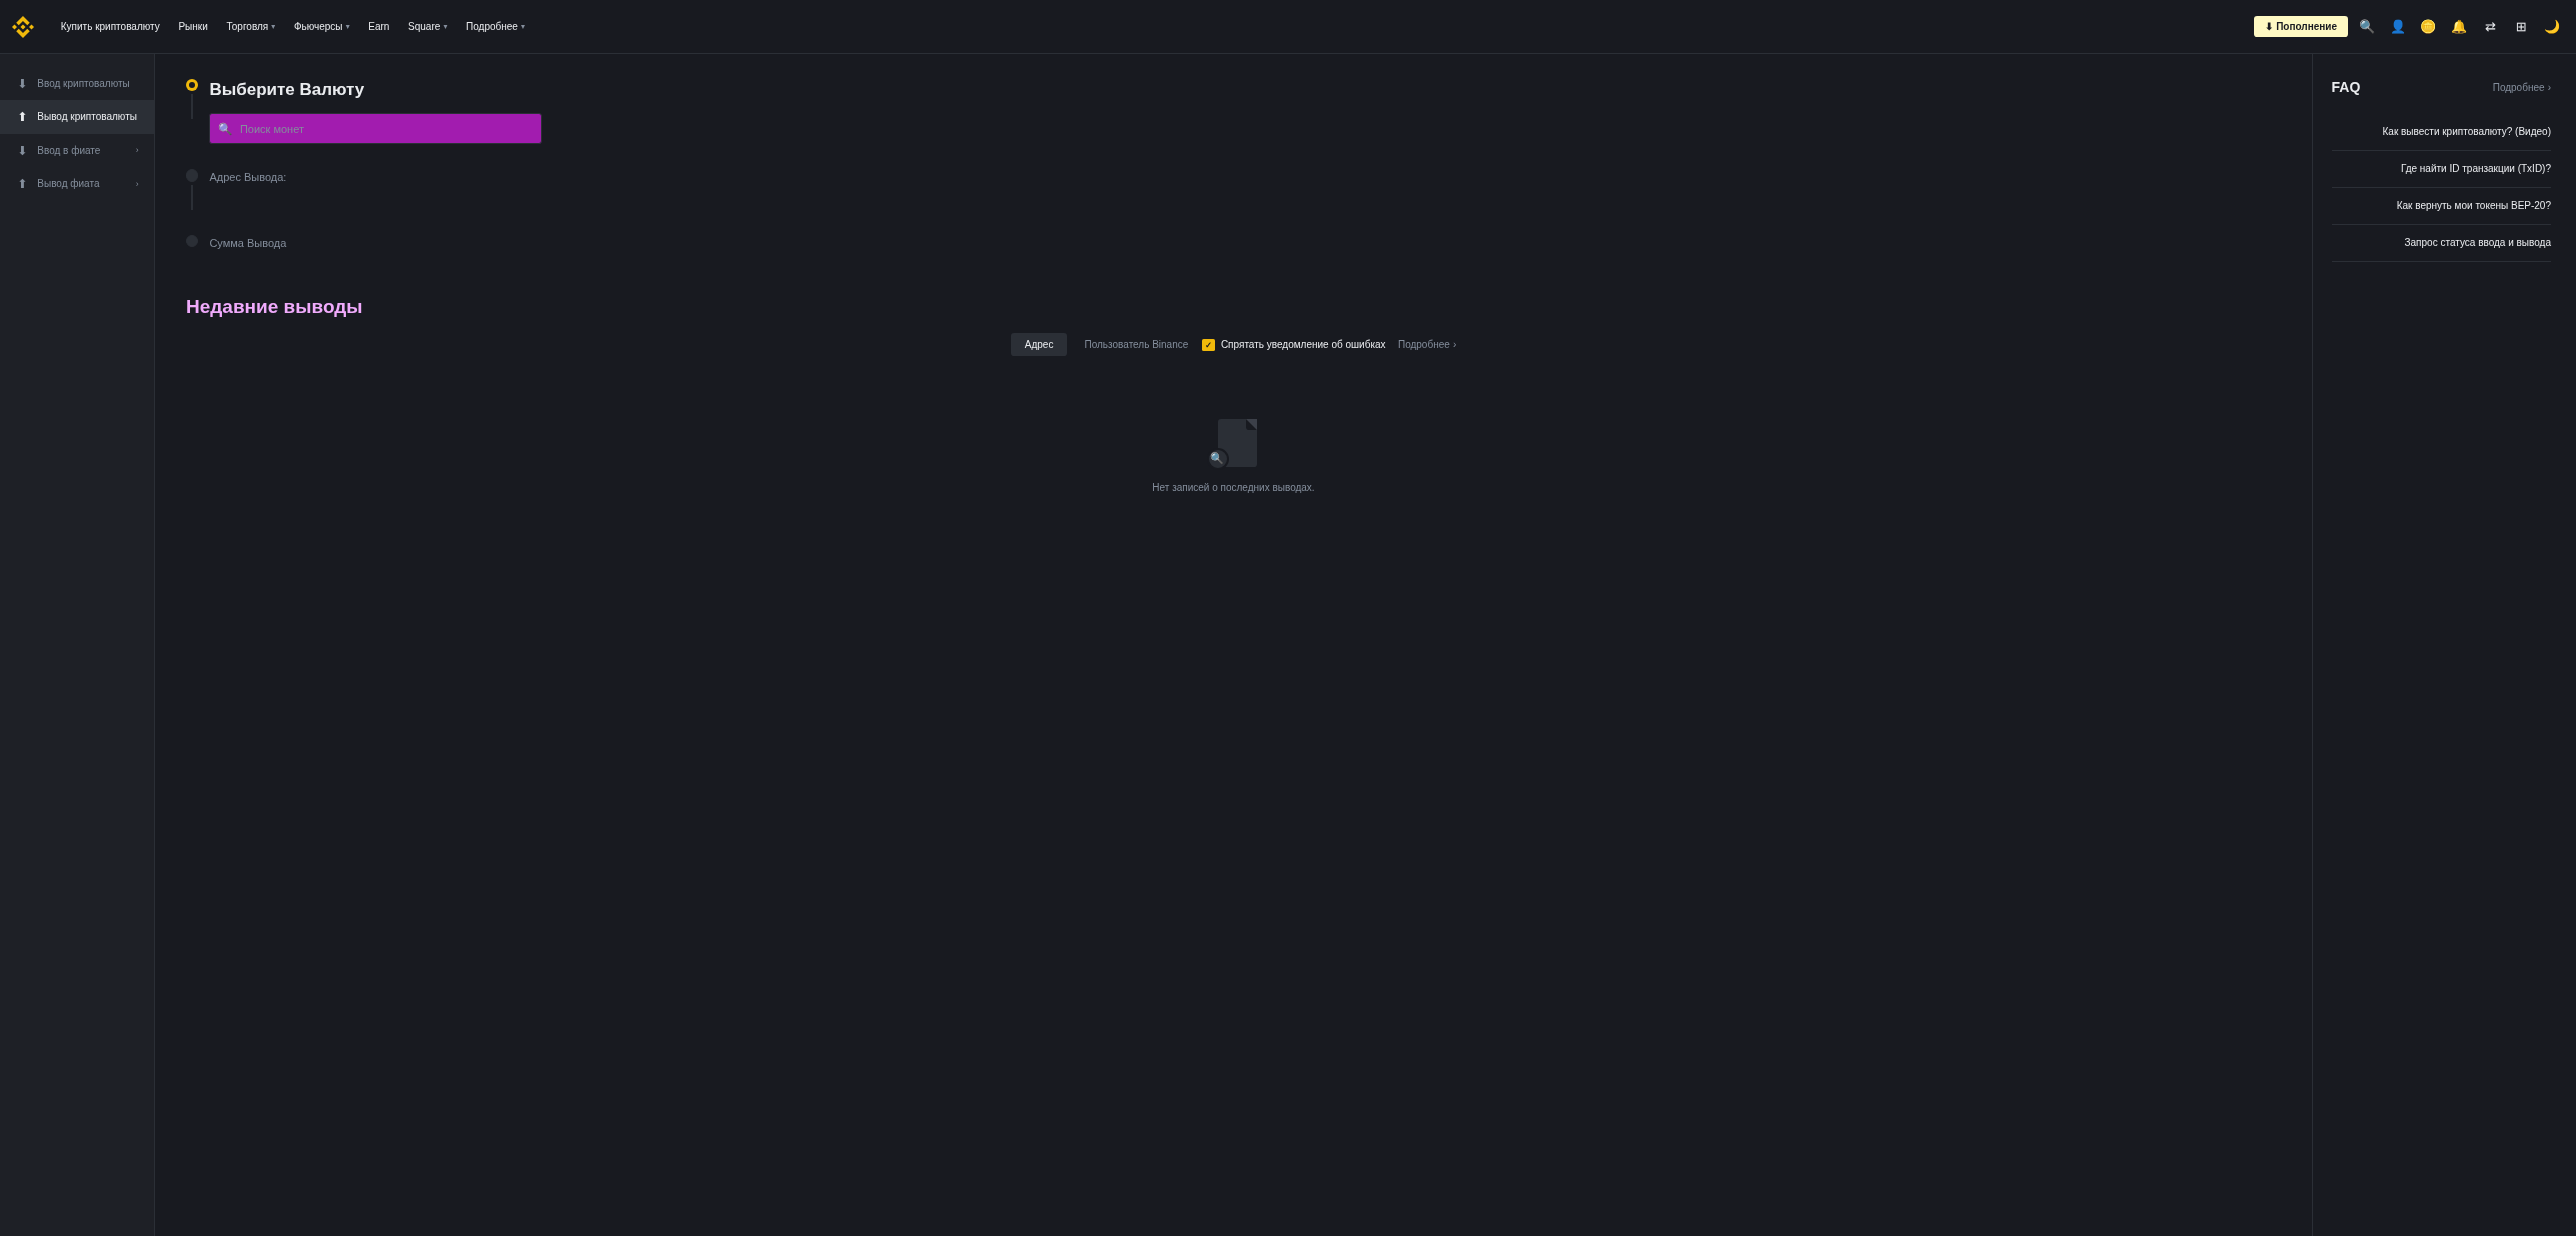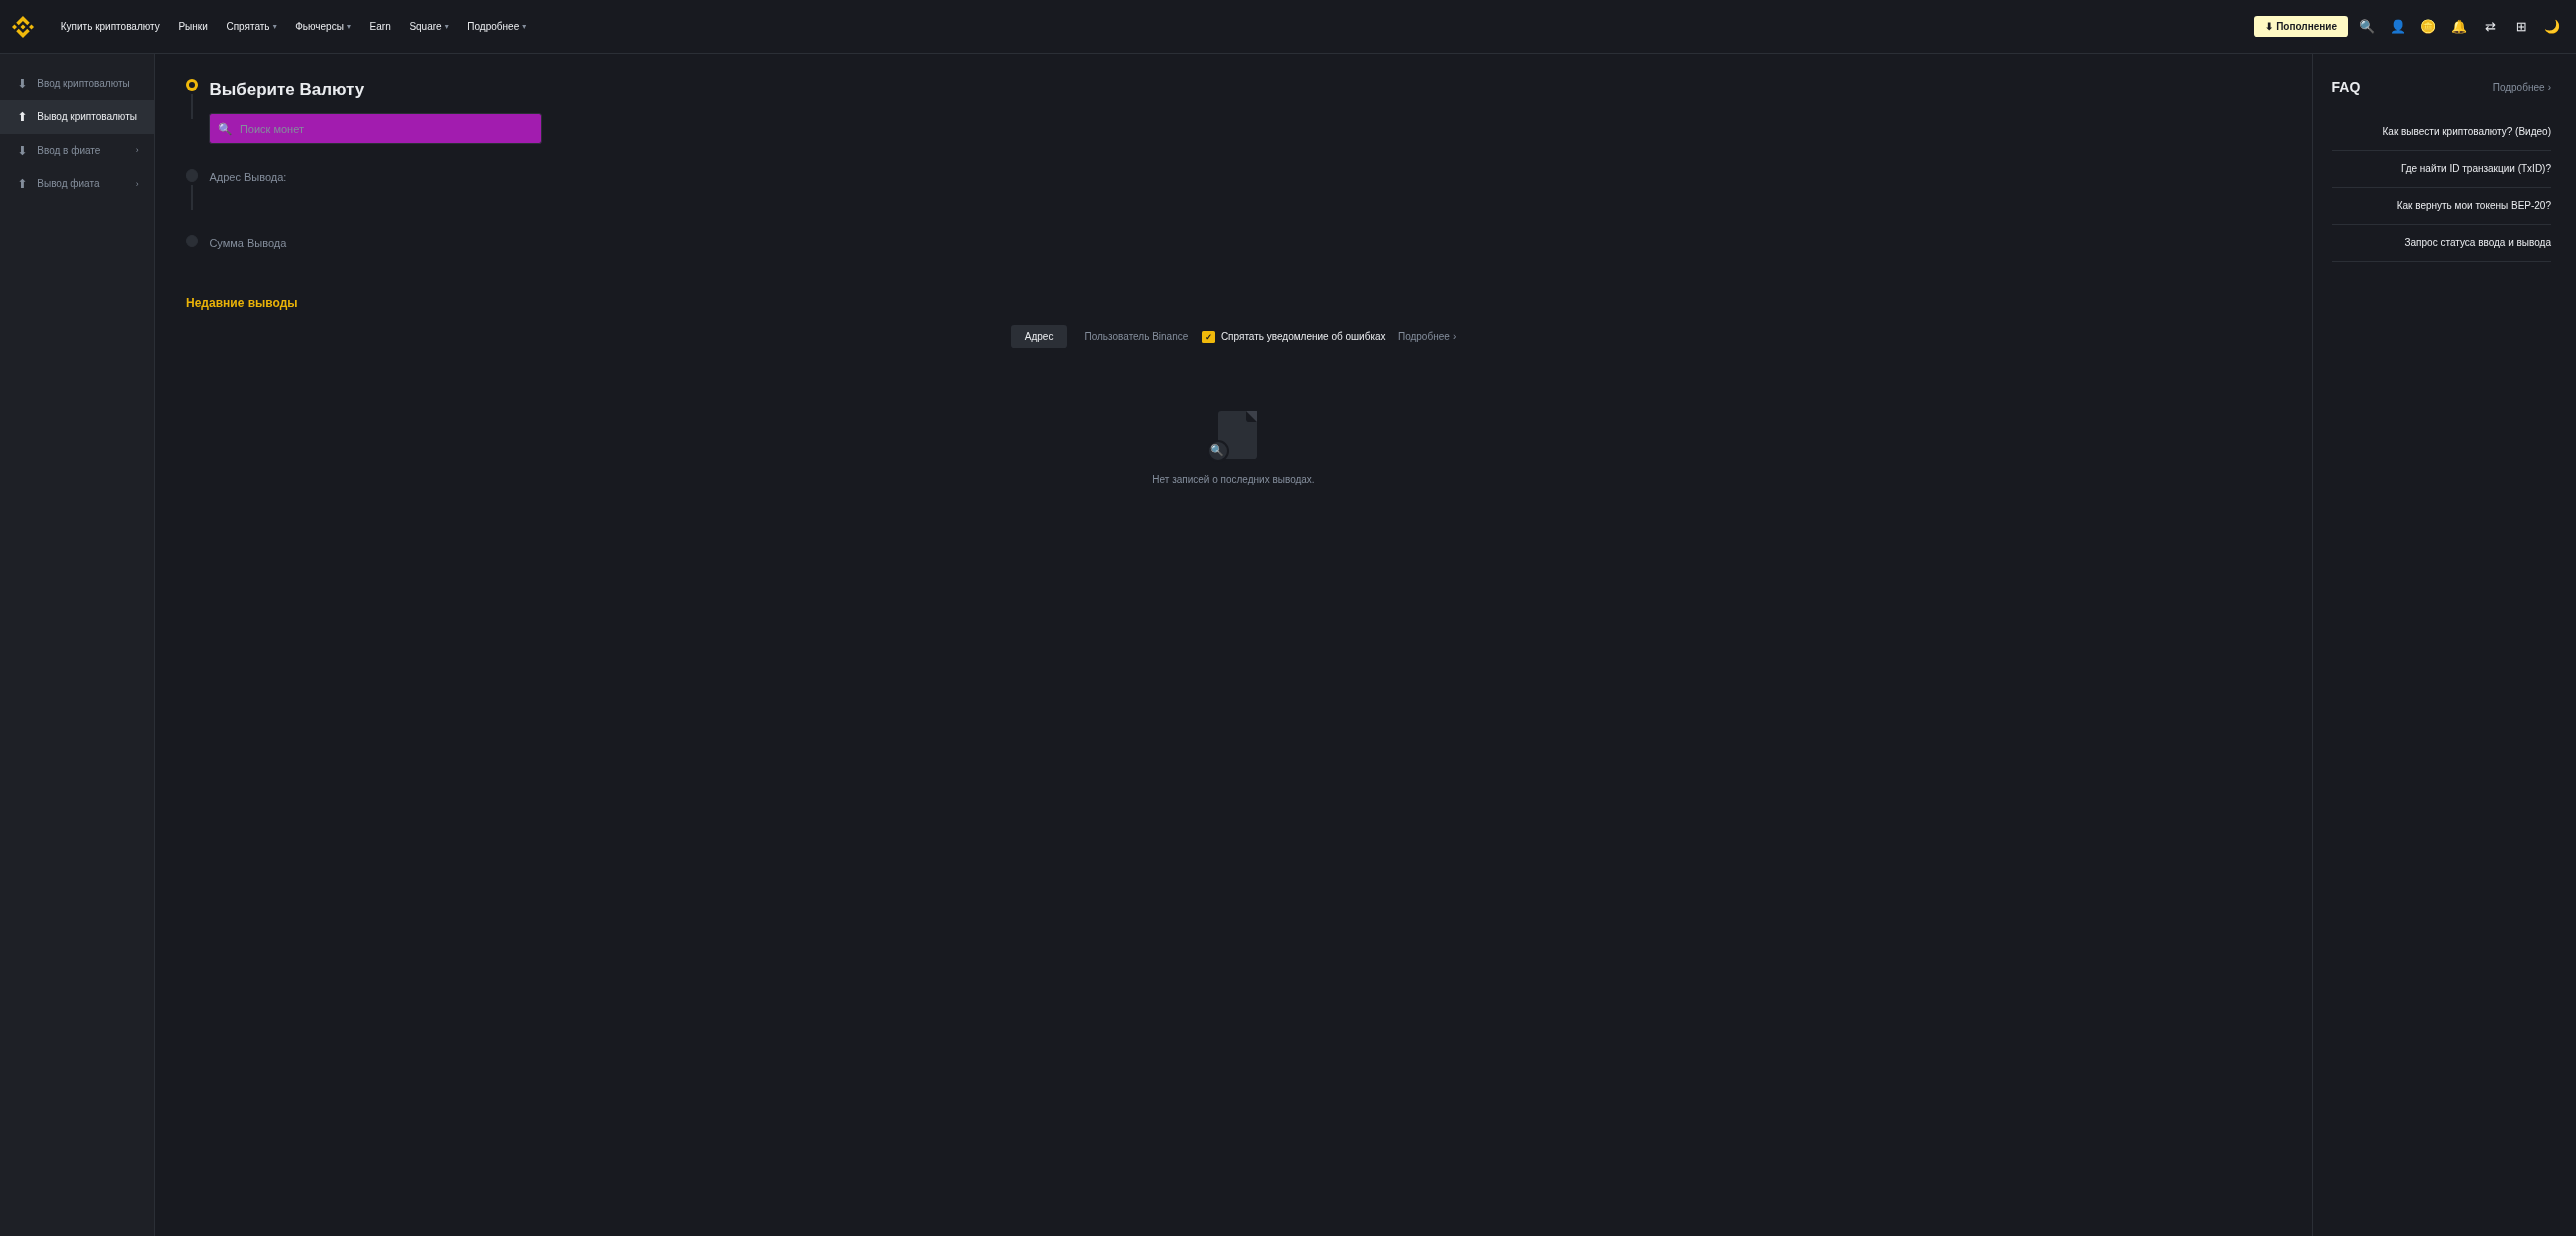--- a/index.html
+++ b/index.html
@@ -236,23 +236,23 @@
       outline: none;
       transition: border 0.15s;
     }
     .search-input::placeholder { color: #848e9c; }
 
     
     .recent-section {
       margin-top: 47px;
     }
     .recent-title {
-      font-size: 12px;
+      font-size: 19px;
       font-weight: 700;
-      color: #eab308;
+      color: #f0abfc;
       margin-bottom: 15.5px;
     }
     .recent-controls {
       display: flex;
       align-items: center;
       justify-content: center;
       margin-bottom: 12.4px;
     }
     .tab-group {
       display: flex;
@@ -431,21 +431,21 @@
         <path d="M97.99 63.31l14.3-14.3 14.32 14.28-14.3 14.3z"></path>
         <path d="M77.83 63.3L63.3 48.78 52.59 59.49l-1.27 1.27-2.6 2.6 14.58 14.58L77.83 63.3z"></path>
       </g>
     </svg>
   </div>
 
   <nav class="header-nav">
     <span class="nav-item">Купить криптовалюту</span>
     <span class="nav-item">Рынки</span>
     <span class="nav-item">
-      <span>Спрятать</span>
+      <span>Торговля</span>
       <span class="nav-chevron">▾</span>
     </span>
     <span class="nav-item">
       <span>Фьючерсы</span>
       <span class="nav-chevron">▾</span>
     </span>
     <span class="nav-item earn">Earn</span>
     <span class="nav-item">
       <span>Square</span>
       <span class="nav-chevron">▾</span>

